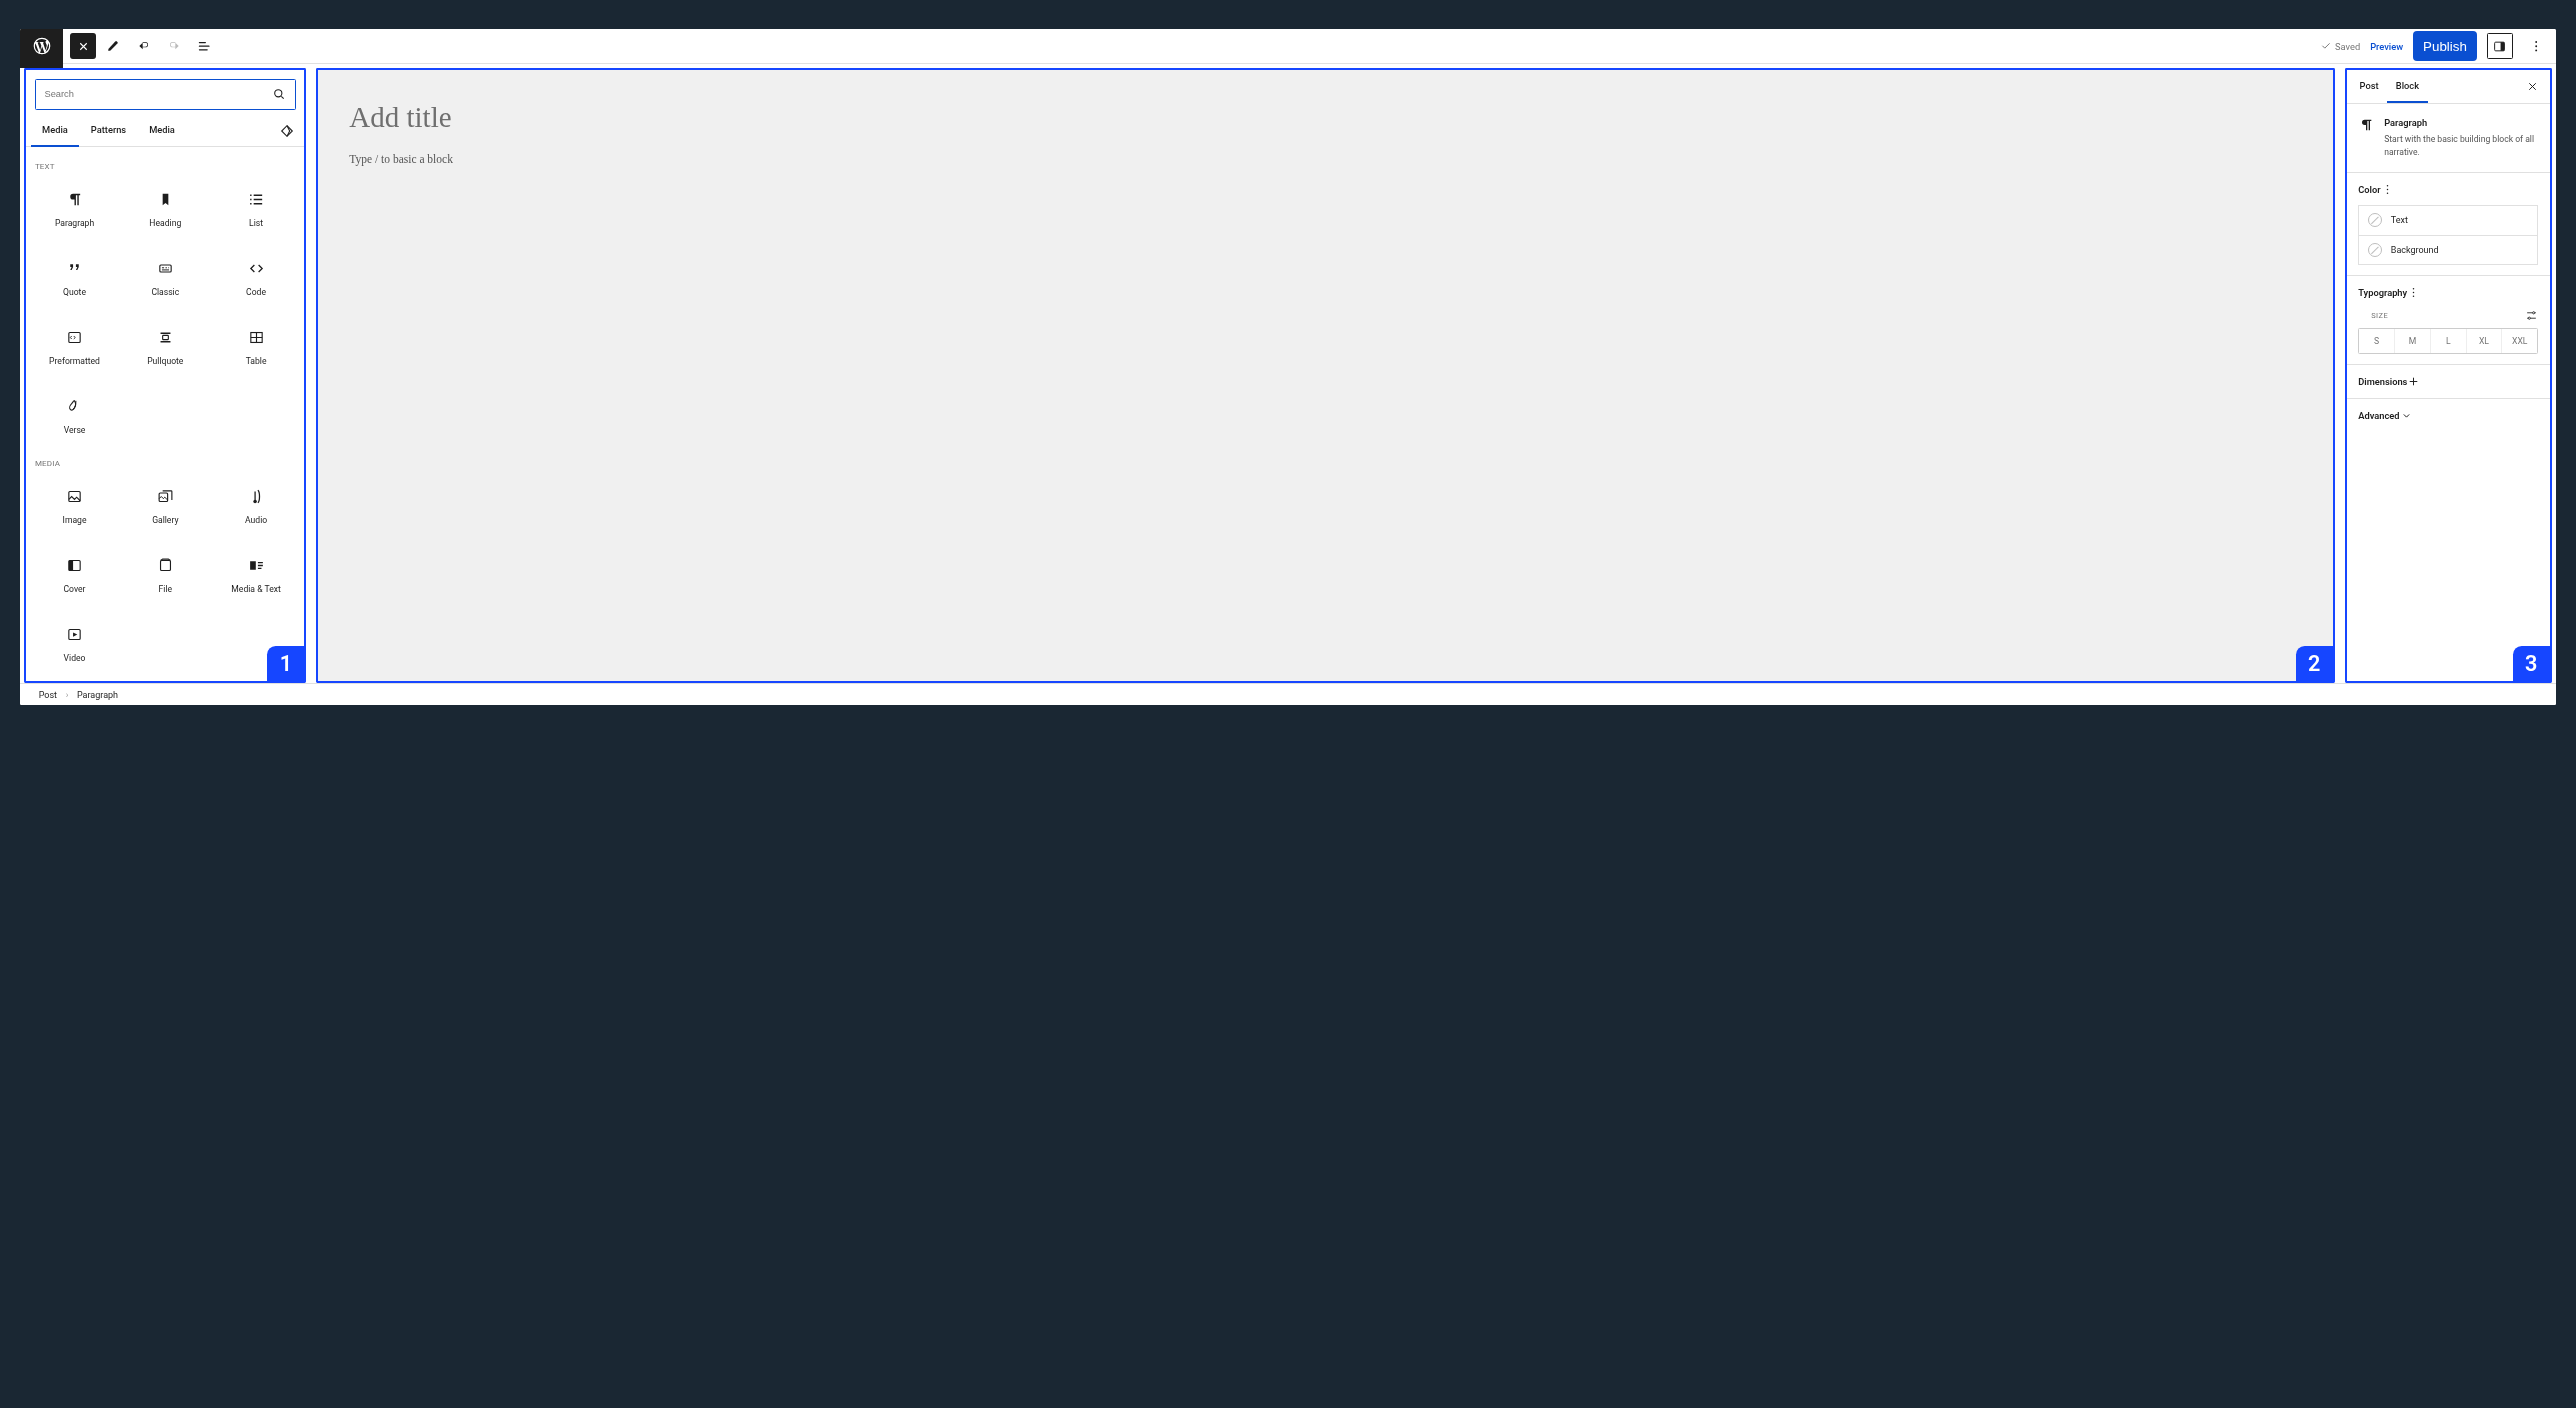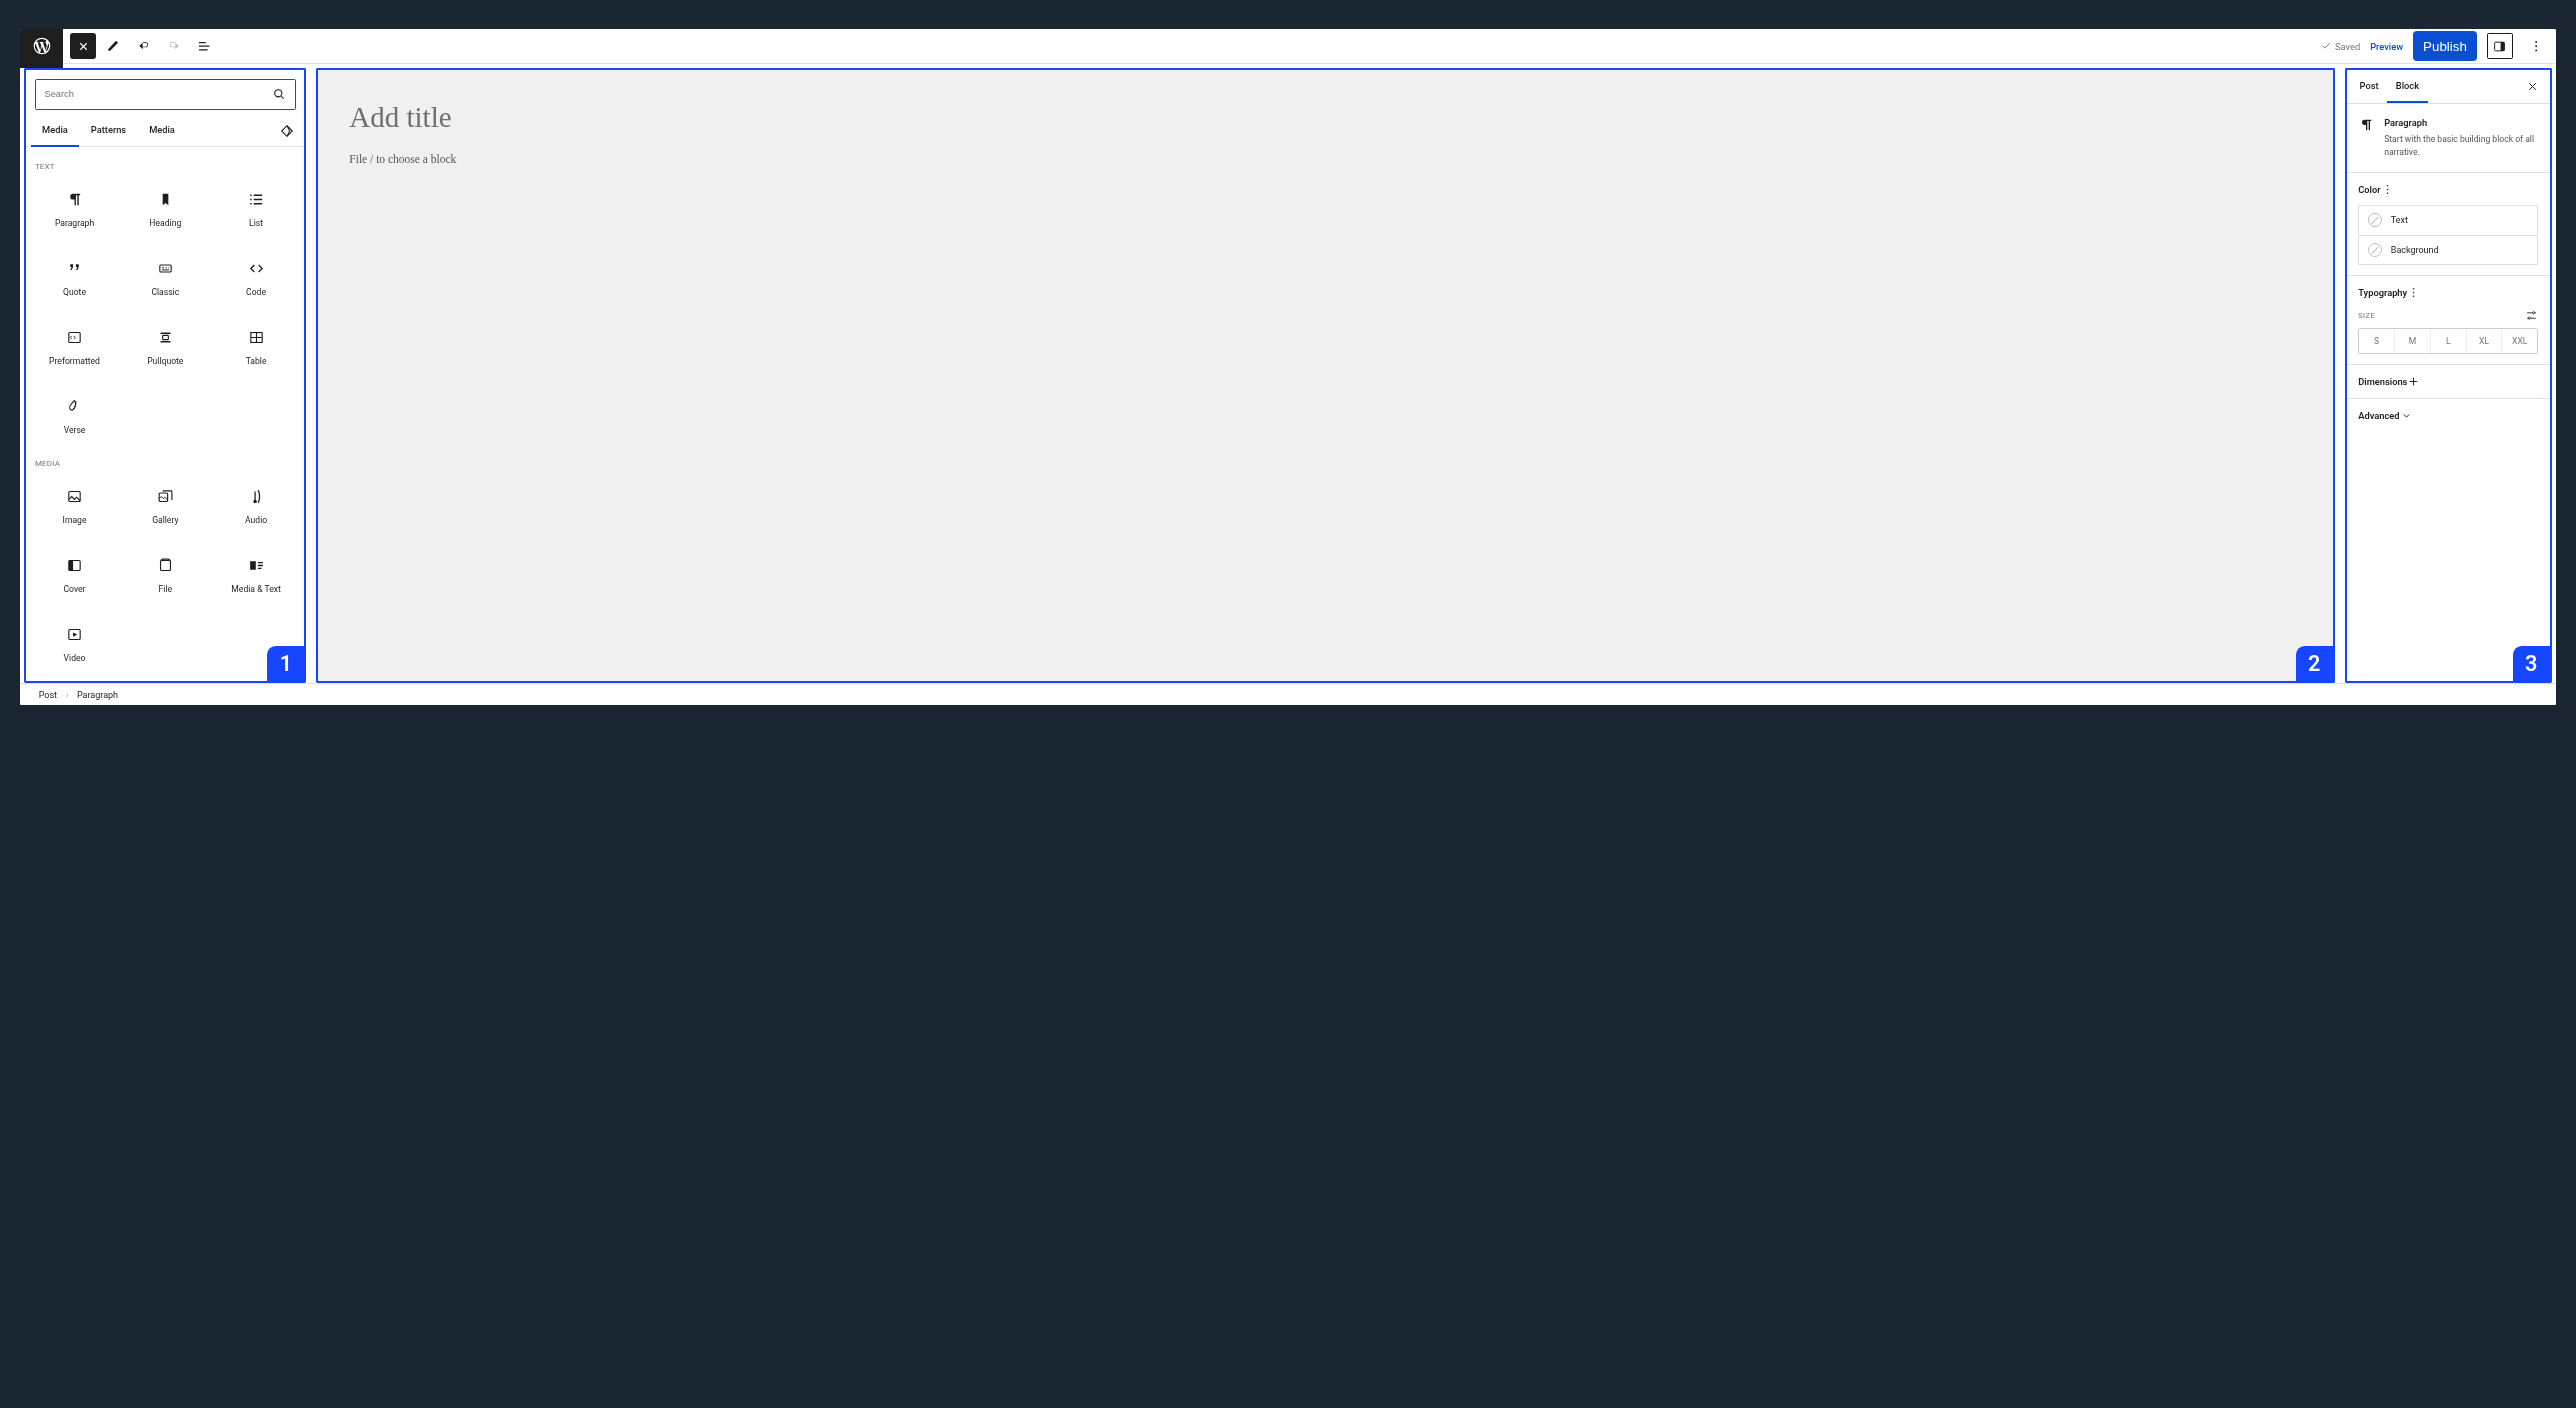--- a/index.html
+++ b/index.html
@@ -204,21 +204,21 @@
 .color-rows { margin-top: 8.6px; }
 .swatch-empty {
   width: 14.4px; height: 14.4px; border-radius: 50%;
   border: 1.1px solid #bdbdbd;
   position: relative;
 }
 .swatch-empty::after {
   content: ''; position: absolute; left: 1.4px; right: 1.4px; top: 50%;
   height: 1.1px; background: #bdbdbd; transform: rotate(-45deg);
 }
-.size-label { font-size: 7.5px; color: #757575; letter-spacing: 0.4px; margin-top: 10px; display: flex; justify-content: space-between; align-items: center; }
+.size-label { font-size: 7.5px; color: #757575; letter-spacing: 0.4px; margin-top: 10px; display: flex; justify-content: space-between; align-items: center; margin-left: 13px; }
 .size-buttons {
   display: flex;
   border: 0.7px solid #ccc;
   border-radius: 1.4px;
   margin-top: 5.8px;
 }
 .size-btn {
   flex: 1;
   text-align: center;
   padding: 7.2px 0;
@@ -449,21 +449,21 @@
               <span>Video</span>
             </div>
           </div>
         </div>
       <div class="pane-num">1</div>
     </div>
 
     <div class="pane canvas">
       <div class="canvas-inner">
         <div class="canvas-title">Add title</div>
-        <div class="canvas-placeholder">File / to choose a block</div>
+        <div class="canvas-placeholder">Type / to basic a block</div>
       </div>
       <div class="pane-num">2</div>
     </div>
 
     <div class="pane settings">
       <div class="settings-tabs">
         <div class="settings-tab">Post</div>
         <div class="settings-tab active">Block</div>
         <div class="close-btn">
           <svg width="13" height="13" viewBox="0 0 24 24">

